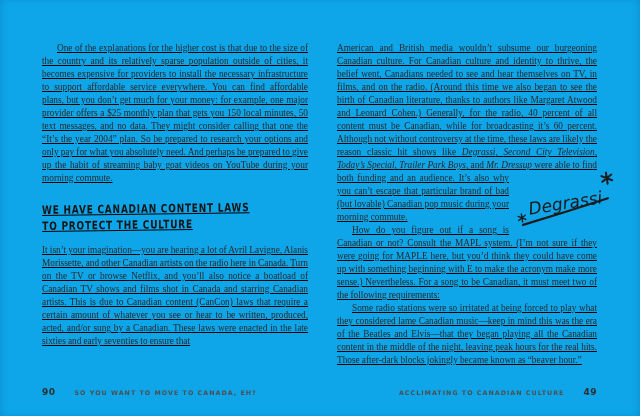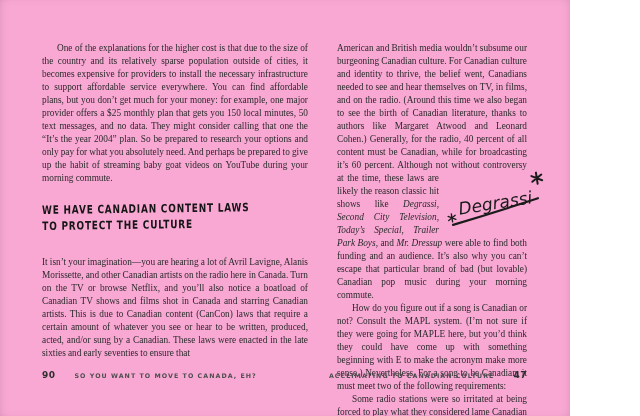--- a/index.html
+++ b/index.html
@@ -1,27 +1,28 @@
 <!DOCTYPE html>
 <html lang="en"><head>
 <meta charset="utf-8">
 <style>
   html, body { margin: 0; padding: 0; background: #ffffff; }
   .spread {
     position: relative;
-    width: 570px; height: 416px;
-    background: #f9a8d4;
+    width: 640px; height: 416px;
+    background: #0ea5e9;
     display: flex;
     font-family: "Liberation Serif", serif;
     box-shadow:
       inset 8px 0 10px -8px rgba(0,0,0,.13),
       inset -8px 0 10px -8px rgba(0,0,0,.13),
       inset 0 8px 12px -10px rgba(0,0,0,.06),
       inset 0 -8px 12px -10px rgba(0,0,0,.06);
     overflow: hidden;
+    text-decoration: underline;
   }
   .page { position: relative; width: 320px; height: 416px; box-sizing: border-box; }
   .page.left  { padding: 42px 12px 0 42px; }
   .page.right { padding: 42px 43px 0 17px; }
 
   .body {
     margin: 0;
     font-size: 9.3px;
     line-height: 13px;
     color: #2a2a2a;
@@ -36,24 +37,24 @@
     font-weight: bold;
     font-size: 11.5px;
     line-height: 16px;
     letter-spacing: 1px;
     color: #161616;
     transform: scaleX(.78) rotate(-0.6deg);
     transform-origin: left top;
     white-space: nowrap;
   }
   .hline { display: block; }
-  .heading + .body { margin-top: 22px; }
+  .heading + .body { margin-top: 10px; }
 
   .runfoot {
-    position: absolute; top: 370px;
+    position: absolute; top: 387px;
     display: flex; align-items: baseline; gap: 19px;
     font-family: "DejaVu Sans", sans-serif;
     white-space: nowrap;
   }
   .left-foot  { left: 42px; }
   .right-foot { right: 43px; }
   .pagenum   { font-size: 9px; font-weight: bold; color: #2e2e2e; letter-spacing: .5px; }
   .foottitle { font-size: 6.3px; font-weight: bold; letter-spacing: 1.05px; color: #4e4e4e; }
 
   
@@ -109,17 +110,17 @@
       </span>
       <span><span>American and British media wouldn’t subsume our burgeoning Canadian culture. For Canadian culture and identity to thrive, the belief went, Canadians needed to see and hear themselves on TV, in films, and on the radio. (Around this time we also began to see the birth of Canadian literature, thanks to authors like Margaret Atwood and Leonard Cohen.) Generally, for the radio, 40 percent of all content must be Canadian, while for broadcasting it’s 60 percent. Although not without controversy at the time, these laws are likely the reason classic hit shows like </span><span class="it">Degrassi</span><span>, </span><span class="it">Second City Television</span><span>, </span><span class="it">Today’s Special</span><span>, </span><span class="it">Trailer Park Boys</span><span>, and </span><span class="it">Mr. Dressup</span><span> were able to find both funding and an audience. It’s also why you can’t escape that particular brand of bad (but lovable) Canadian pop music during your morning commute.</span></span>
     </p>
 
     <p class="body indent">How do you figure out if a song is Canadian or not? Consult the MAPL system. (I’m not sure if they were going for MAPLE here, but you’d think they could have come up with something beginning with E to make the acronym make more sense.) Nevertheless. For a song to be Canadian, it must meet two of the following requirements:</p>
 
     <p class="body indent">Some radio stations were so irritated at being forced to play what they considered lame Canadian music—keep in mind this was the era of the Beatles and Elvis—that they began playing all the Canadian content in the middle of the night, leaving peak hours for the real hits. Those after-dark blocks jokingly became known as “beaver hour.”</p>
 
     <footer class="runfoot right-foot">
       <span class="foottitle">ACCLIMATING TO CANADIAN CULTURE</span>
-      <span class="pagenum">47</span>
+      <span class="pagenum">49</span>
     </footer>
   </section>
 
 </div>
 
 </body></html>

